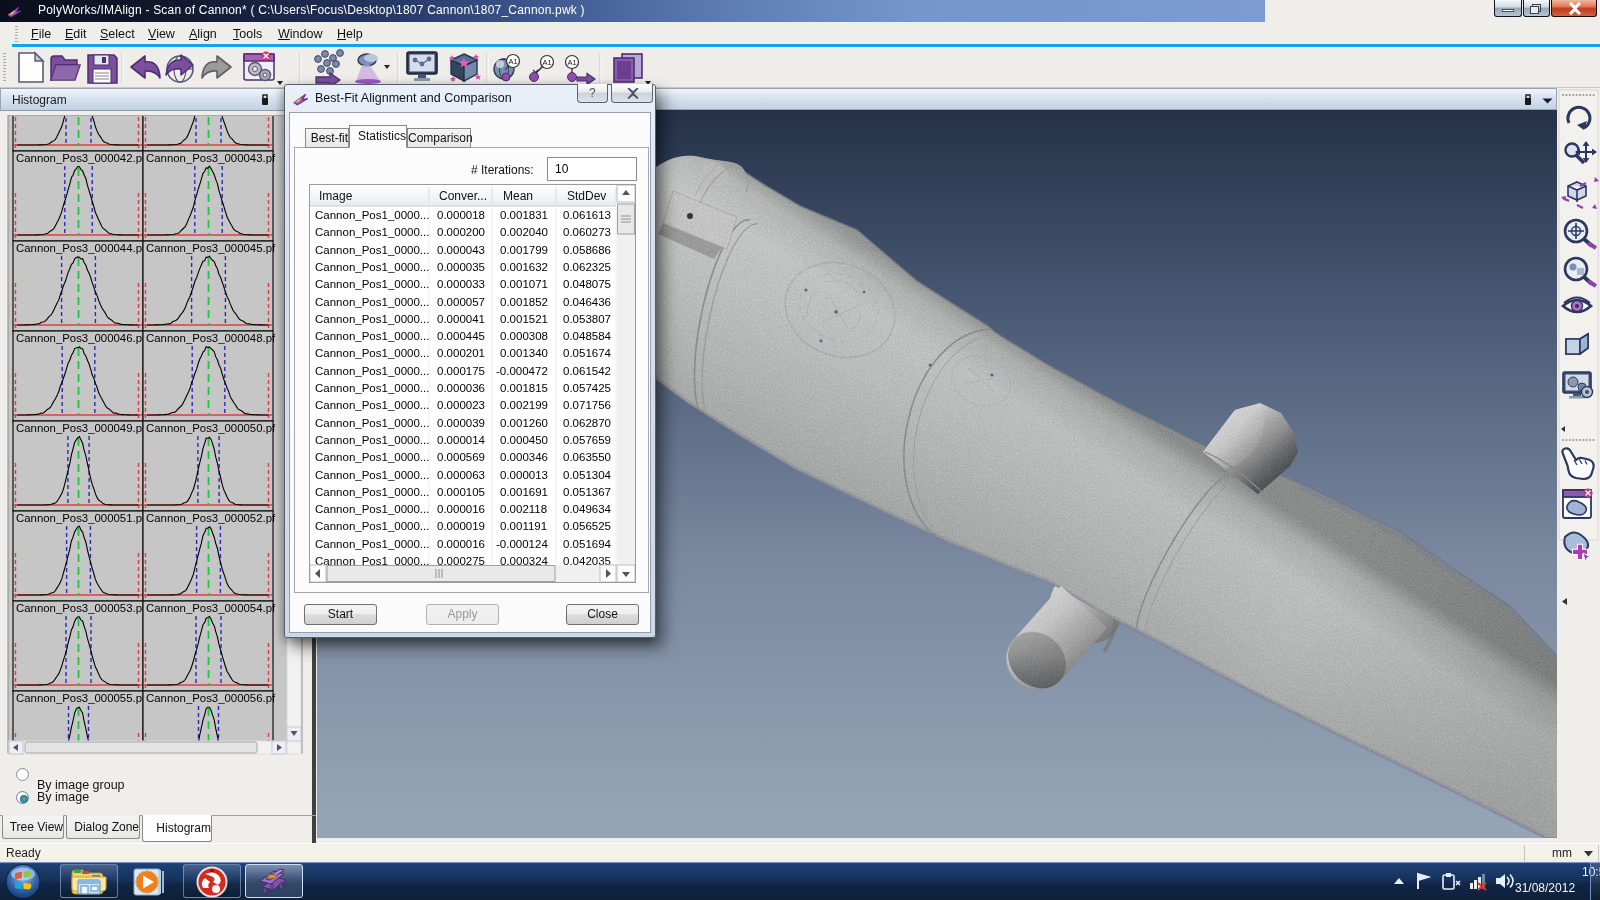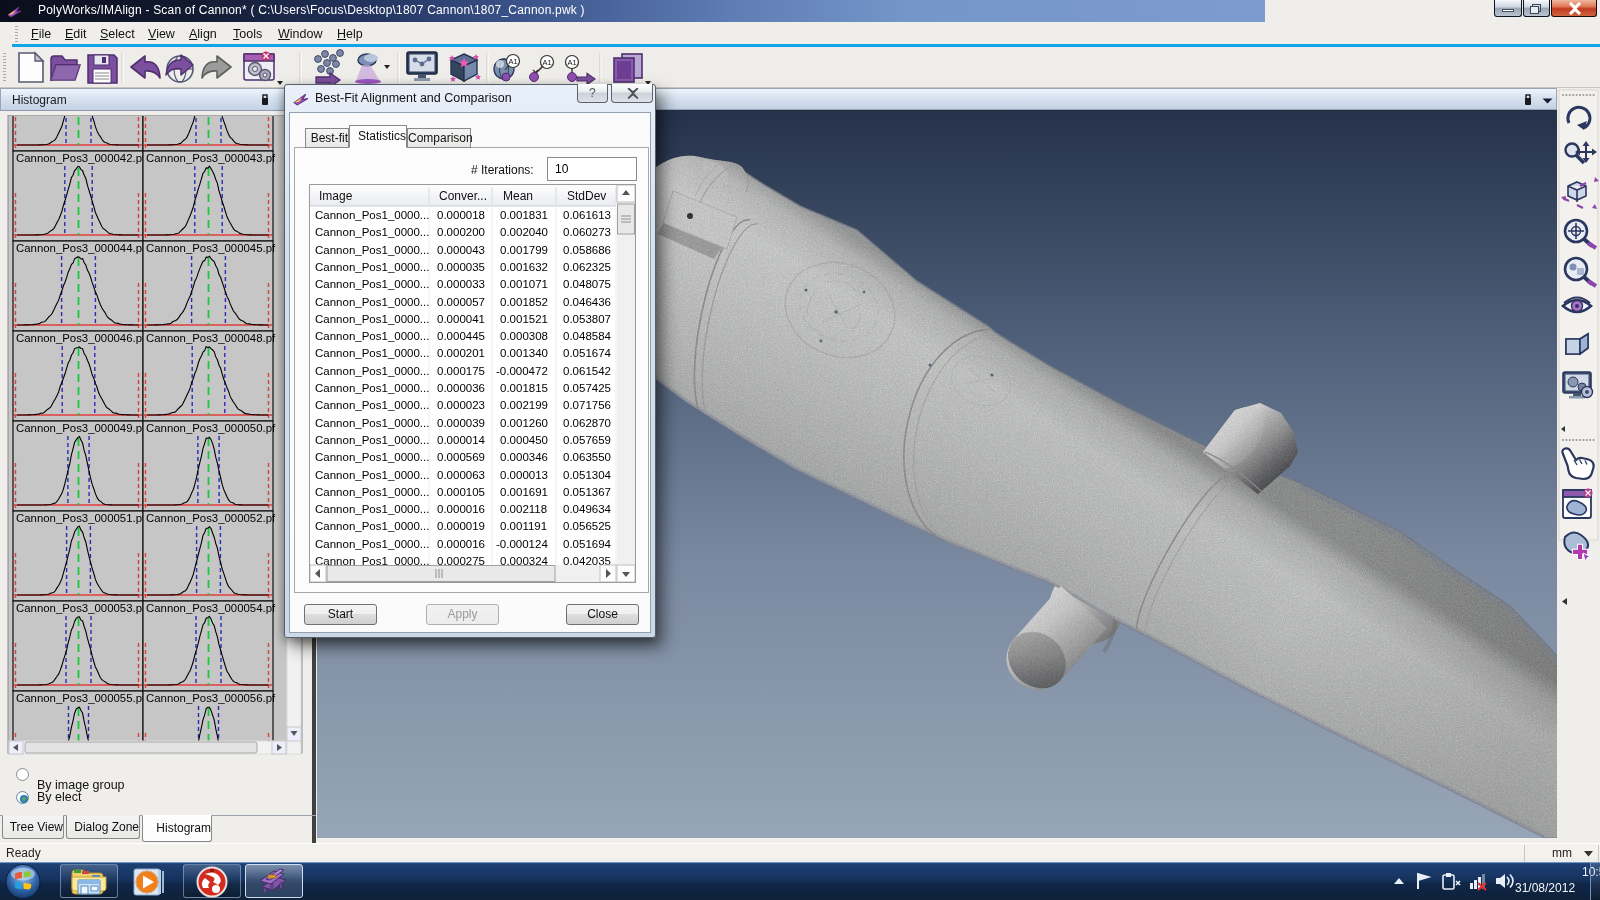--- a/index.html
+++ b/index.html
@@ -368,21 +368,21 @@
       <path d="M290.5 616 l3.5 5 3.5 -5 z" fill="#555"></path>
     </svg>
     <div class="abs" style="left:16px;top:679px;width:300px;font-size:12.5px;color:#111">
 <div class="abs" style="left:0;top:0">
         <span class="abs" style="left:0;top:1px;width:13px;height:13px;border-radius:50%;border:1px solid #8a9097;background:radial-gradient(#fff 55%,#dfe3e6)"></span>
         <span class="abs" style="left:21px;top:11px;width:200px">By image group</span>
       </div>
 <div class="abs" style="left:0;top:23px">
         <span class="abs" style="left:0;top:1px;width:13px;height:13px;border-radius:50%;border:1px solid #6a88a8;background:radial-gradient(#fff 55%,#dfe3e6)"></span>
         <span class="abs" style="left:3.5px;top:4.5px;width:8px;height:8px;border-radius:50%;background:radial-gradient(#6fb44f 0%,#1f6fbf 70%)"></span>
-        <span class="abs" style="left:21px;top:0;width:200px">By elect</span>
+        <span class="abs" style="left:21px;top:0;width:200px">By image</span>
       </div>
 </div>
     <div class="abs" style="left:0px;top:727px;width:316px;height:28px;">
 <div class="abs" style="left:0;top:0;width:316px;height:1px;background:#9aa0a8"></div>
 <div class="tab" style="left:2px;top:0px;width:62px;height:24px;line-height:23px;border-top:1px solid #f0eeea;border-radius:0 0 3px 3px;">Tree View</div>
 <div class="tab" style="left:66px;top:0px;width:74px;height:24px;line-height:23px;border-top:1px solid #f0eeea;border-radius:0 0 3px 3px;">Dialog Zone</div>
 <div class="tab" style="left:142px;top:0px;width:70px;height:27px;line-height:24px;border-top:1px solid #fff;background:#fdfdfd;border-radius:0 0 3px 3px;z-index:3">Histogram</div>
 </div>
   </div>
 <div id="viewport" class="abs">

